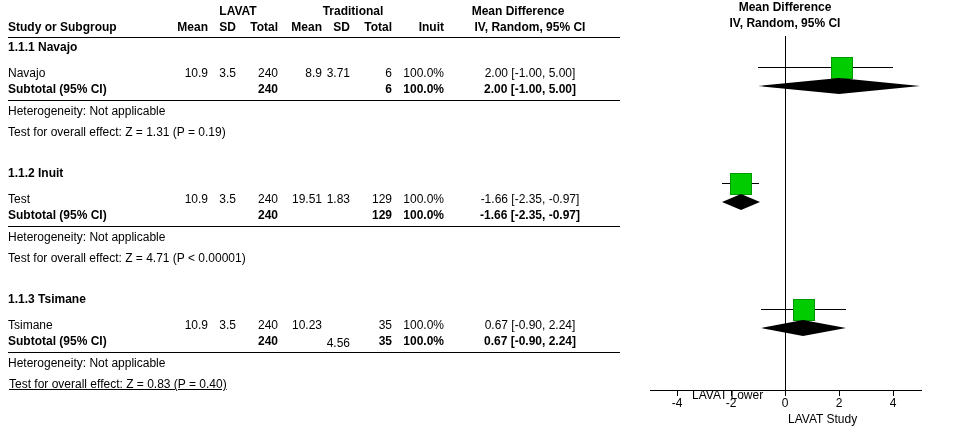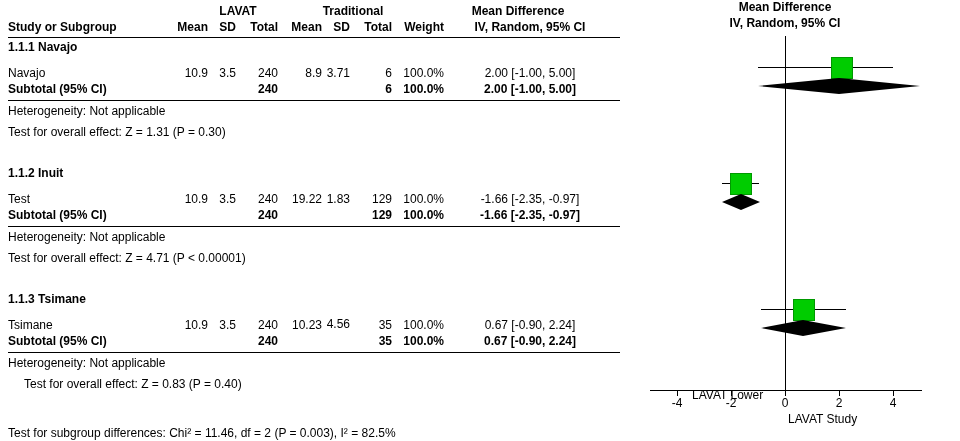--- a/index.html
+++ b/index.html
@@ -118,21 +118,21 @@
     <div class="hdr-group" style="left:290px; top:0px; width:110px;">Traditional</div>
     <div class="hdr-group" style="left:410px; top:0px; width:200px;">Mean Difference</div>
 
     <div class="hdr-sub" style="left:0px; top:16px;">Study or Subgroup</div>
     <div class="hdr-sub r" style="left:165px; top:16px; width:35px;">Mean</div>
     <div class="hdr-sub r" style="left:204px; top:16px; width:24px;">SD</div>
     <div class="hdr-sub r" style="left:232px; top:16px; width:38px;">Total</div>
     <div class="hdr-sub r" style="left:276px; top:16px; width:38px;">Mean</div>
     <div class="hdr-sub r" style="left:318px; top:16px; width:24px;">SD</div>
     <div class="hdr-sub r" style="left:346px; top:16px; width:38px;">Total</div>
-    <div class="hdr-sub r" style="left:388px; top:16px; width:48px;">Weight</div>
+    <div class="hdr-sub r" style="left:388px; top:16px; width:48px;">Inuit</div>
     <div class="hdr-sub c" style="left:442px; top:16px; width:160px;">IV, Random, 95% CI</div>
 
     <div class="rule" style="left:0px; top:33px; width:612px;"></div>
 
     <div class="cell b" style="left:0px; top:36px;">1.1.1 Navajo</div>
 
     <div class="cell" style="left:0px; top:62px;">Navajo</div>
     <div class="cell r" style="left:165px; top:62px; width:35px;">10.9</div>
     <div class="cell r" style="left:204px; top:62px; width:24px;">3.5</div>
     <div class="cell r" style="left:232px; top:62px; width:38px;">240</div>
@@ -144,29 +144,29 @@
 
     <div class="cell b" style="left:0px; top:78px;">Subtotal (95% CI)</div>
     <div class="cell b r" style="left:232px; top:78px; width:38px;">240</div>
     <div class="cell b r" style="left:346px; top:78px; width:38px;">6</div>
     <div class="cell b r" style="left:388px; top:78px; width:48px;">100.0%</div>
     <div class="cell b c" style="left:442px; top:78px; width:160px;">2.00 [-1.00, 5.00]</div>
 
     <div class="rule" style="left:0px; top:96px; width:612px;"></div>
 
     <div class="cell" style="left:0px; top:100px;">Heterogeneity: Not applicable</div>
-    <div class="cell" style="left:0px; top:121px;">Test for overall effect: Z = 1.31 (P = 0.30)</div>
+    <div class="cell" style="left:0px; top:121px;">Test for overall effect: Z = 1.31 (P = 0.19)</div>
 
     <div class="cell b" style="left:0px; top:162px;">1.1.2 Inuit</div>
 
     <div class="cell" style="left:0px; top:188px;">Test</div>
     <div class="cell r" style="left:165px; top:188px; width:35px;">10.9</div>
     <div class="cell r" style="left:204px; top:188px; width:24px;">3.5</div>
     <div class="cell r" style="left:232px; top:188px; width:38px;">240</div>
-    <div class="cell r" style="left:270px; top:188px; width:44px;">19.22</div>
+    <div class="cell r" style="left:270px; top:188px; width:44px;">19.51</div>
     <div class="cell r" style="left:318px; top:188px; width:24px;">1.83</div>
     <div class="cell r" style="left:346px; top:188px; width:38px;">129</div>
     <div class="cell r" style="left:388px; top:188px; width:48px;">100.0%</div>
     <div class="cell c" style="left:442px; top:188px; width:160px;">-1.66 [-2.35, -0.97]</div>
 
     <div class="cell b" style="left:0px; top:204px;">Subtotal (95% CI)</div>
     <div class="cell b r" style="left:232px; top:204px; width:38px;">240</div>
     <div class="cell b r" style="left:346px; top:204px; width:38px;">129</div>
     <div class="cell b r" style="left:388px; top:204px; width:48px;">100.0%</div>
     <div class="cell b c" style="left:442px; top:204px; width:160px;">-1.66 [-2.35, -0.97]</div>
@@ -176,35 +176,35 @@
     <div class="cell" style="left:0px; top:226px;">Heterogeneity: Not applicable</div>
     <div class="cell" style="left:0px; top:247px;">Test for overall effect: Z = 4.71 (P &lt; 0.00001)</div>
 
     <div class="cell b" style="left:0px; top:288px;">1.1.3 Tsimane</div>
 
     <div class="cell" style="left:0px; top:314px;">Tsimane</div>
     <div class="cell r" style="left:165px; top:314px; width:35px;">10.9</div>
     <div class="cell r" style="left:204px; top:314px; width:24px;">3.5</div>
     <div class="cell r" style="left:232px; top:314px; width:38px;">240</div>
     <div class="cell r" style="left:270px; top:314px; width:44px;">10.23</div>
-    <div class="cell r" style="left:318px; top:313px; width:24px;">4.56</div>
+    <div class="cell r" style="left:318px; top:332px; width:24px;">4.56</div>
     <div class="cell r" style="left:346px; top:314px; width:38px;">35</div>
     <div class="cell r" style="left:388px; top:314px; width:48px;">100.0%</div>
     <div class="cell c" style="left:442px; top:314px; width:160px;">0.67 [-0.90, 2.24]</div>
 
     <div class="cell b" style="left:0px; top:330px;">Subtotal (95% CI)</div>
     <div class="cell b r" style="left:232px; top:330px; width:38px;">240</div>
     <div class="cell b r" style="left:346px; top:330px; width:38px;">35</div>
     <div class="cell b r" style="left:388px; top:330px; width:48px;">100.0%</div>
     <div class="cell b c" style="left:442px; top:330px; width:160px;">0.67 [-0.90, 2.24]</div>
 
     <div class="rule" style="left:0px; top:348px; width:612px;"></div>
 
     <div class="cell" style="left:0px; top:352px;">Heterogeneity: Not applicable</div>
-    <div class="cell" style="left:16px; top:373px;">Test for overall effect: Z = 0.83 (P = 0.40)</div>
+    <div class="cell" style="left:1px; top:373px;text-decoration:underline;">Test for overall effect: Z = 0.83 (P = 0.40)</div>
   </div>
 
   <div class="plot">
 
     <div style="position:absolute; left:0; top:0px; width:310px; text-align:center; font-weight:bold;">Mean Difference</div>
     <div style="position:absolute; left:0; top:16px; width:310px; text-align:center; font-weight:bold;">IV, Random, 95% CI</div>
 
     <div class="nullline" style="left:155px; top:36px; height:355px;"></div>
 
     <div class="ci" style="left:128px; top:67px; width:135px;"></div>
@@ -245,15 +245,14 @@
     <div class="ticklabel" style="left:32px; top:396px;">-4</div>
     <div class="ticklabel" style="left:86px; top:396px;">-2</div>
     <div class="ticklabel" style="left:140px; top:396px;">0</div>
     <div class="ticklabel" style="left:194px; top:396px;">2</div>
     <div class="ticklabel" style="left:248px; top:396px;">4</div>
 
     <div class="axistitle" style="left:62px; top:388px;">LAVAT Lower</div>
     <div class="axistitle" style="left:158px; top:412px;">LAVAT Study</div>
   </div>
 
-  <div class="footer" style="top:426px;">Test for subgroup differences: Chi² = 11.46, df = 2 (P = 0.003), I² = 82.5%</div>
 
 </div>
 
 </body></html>

